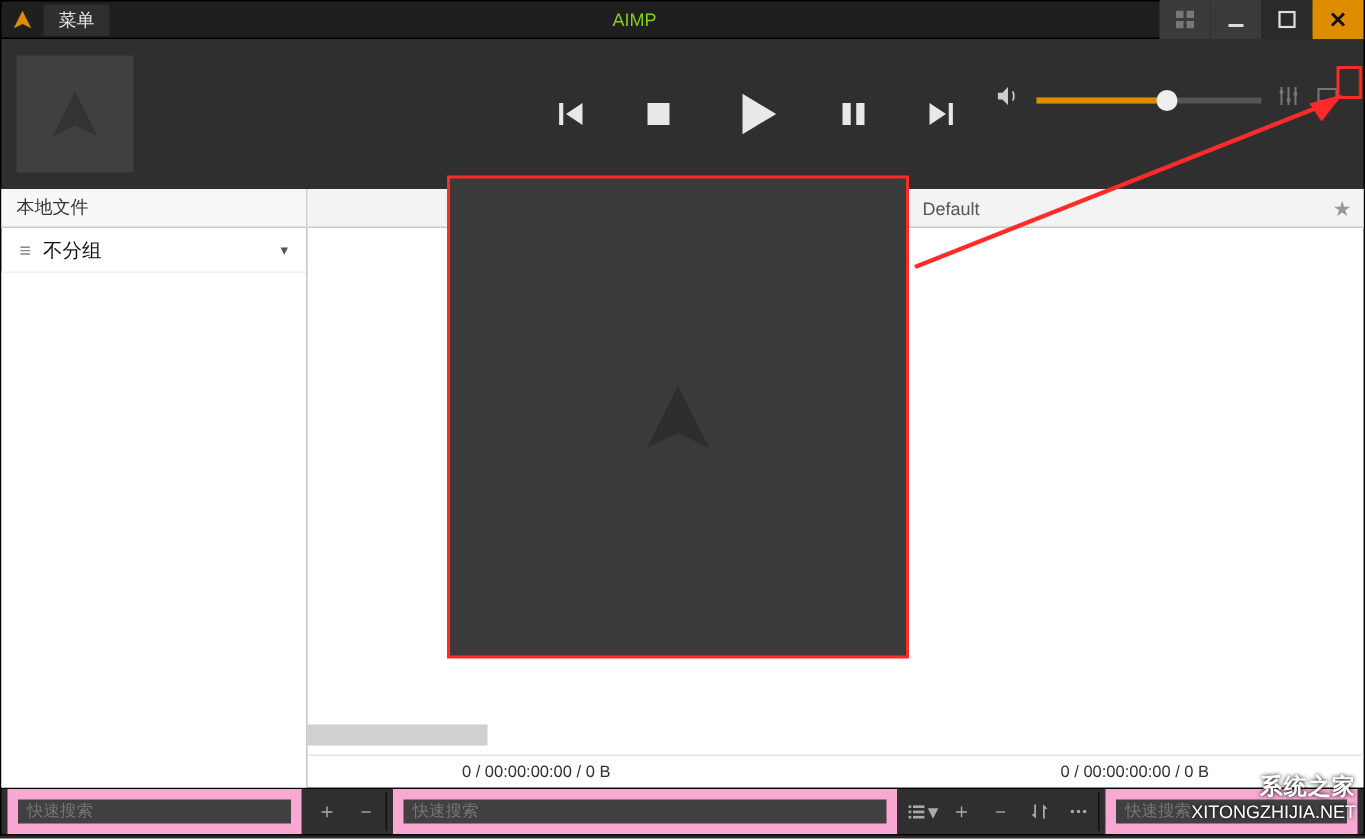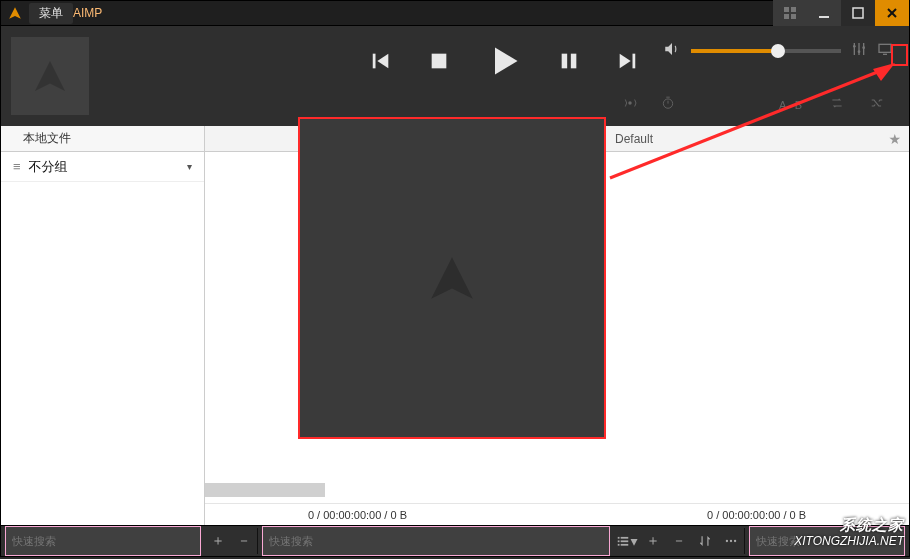--- a/index.html
+++ b/index.html
@@ -3,21 +3,21 @@
 <meta charset="utf-8">
 <style>
   * { margin: 0; padding: 0; box-sizing: border-box; font-family: "Microsoft YaHei", Arial, sans-serif; }
   html, body { width: 910px; height: 559px; overflow: hidden; }
   body { background: #2a2a2a; position: relative; }
 
   .titlebar { height: 26px; background: #1f1f1f; display: flex; align-items: center; border: 1px solid #000; }
   .tb-left { display: flex; align-items: center; gap: 6px; padding-left: 6px; }
   .logo-small { width: 16px; height: 16px; display:flex; align-items:center; justify-content:center; }
   .menu-btn { color: #e6e6e6; font-size: 12px; background: #2f2f2f; padding: 2px 10px; border-radius: 2px; cursor: pointer; font-family: Liberation Serif, serif; }
-  .tb-title { flex: 1; color: #fdba74; font-size: 12px; }
+  .tb-title { flex: 1; text-align: center; color: #84cc16; font-size: 12px; }
   .tb-right { display: flex; align-items: center; gap: 0; }
   .tb-icon { width: 34px; height: 26px; display:flex; align-items:center; justify-content:center; color:#888; }
   .tb-icon.compact { background:#3a3a3a; color:#888; }
   .tb-icon.min { background:#3a3a3a; color:#ddd; }
   .tb-icon.max { background:#2a2a2a; color:#ddd; }
   .tb-icon.close { background:#e08c00; color:#111; font-weight:bold; }
 
   .player { height: 100px; background: #2f2f2f; display:flex; align-items:center; border-left:1px solid #000; border-right:1px solid #000; }
   .album-thumb { width: 78px; height: 78px; background:#404040; margin:10px; display:flex; align-items:center; justify-content:center; }
   .controls { flex: 1; display:flex; flex-direction:column; }
@@ -25,46 +25,46 @@
   .ctrl { color:#e8e8e8; display:flex; align-items:center; justify-content:center; cursor:pointer; }
   .volume-area { position:absolute; right: 16px; top: 8px; display:flex; align-items:center; gap:10px; }
   .vol-track { width: 150px; height: 4px; background:#555; position:relative; }
   .vol-fill { position:absolute; left:0; top:0; height:4px; background:#e08c00; }
   .vol-knob { position:absolute; top:-5px; width:14px; height:14px; border-radius:50%; background:#eee; }
   .sec-row { display:flex; align-items:center; justify-content:flex-end; gap: 24px; padding-right: 24px; color:#666; height:30px; }
   .sec-row .ab { color:#666; font-size:11px; letter-spacing:3px; }
 
   .main { display:flex; height: 400px; border:1px solid #000; border-top:none; }
   .left-panel { width: 204px; background:#fff; display:flex; flex-direction:column; border-right:1px solid #ccc; }
-  .tab-hdr { height:26px; background:#f7f7f7; border-bottom:1px solid #ccc; display:flex; align-items:center; padding:0 22px; font-size:12px; color:#333; }
+  .tab-hdr { height:26px; background:#f7f7f7; border-bottom:1px solid #ccc; display:flex; align-items:center; padding:0 10px; font-size:12px; color:#333; }
   .group-row { height:30px; display:flex; align-items:center; padding:0 12px; font-size:13px; gap:8px; border-bottom:1px solid #eee; color:#111;}
   .group-row .grip { color:#888; }
   .group-row .caret { margin-left:auto; font-size:10px; color:#555;}
   .all-chip { margin:8px 12px; background:#e08c00; color:#fff; font-size:11px; font-weight:bold; padding:2px 8px; display:inline-block; }
   .left-list { flex:1; background:#fff; }
 
   .right-panel { flex:1; background:#fff; display:flex; flex-direction:column; position:relative; }
   .right-header { height:26px; background:#f3f3f3; border-bottom:1px solid #ccc; display:flex; align-items:center; padding:0 8px; font-size:12px; color:#555; }
   .star { margin-left:auto; color:#999; font-size:14px; }
   .right-body { flex:1; position:relative; overflow:hidden; }
   .scroll-thumb { position:absolute; bottom:6px; left:0; height:14px; width:120px; background:#d0d0d0; }
   .status-row { height:22px; display:flex; align-items:center; justify-content:center; font-size:11px; color:#333; border-top:1px solid #e5e5e5; gap: 300px;}
 
   .footer { height:31px; background:#2f2f2f; display:flex; align-items:center; border:1px solid #000; border-top:none;}
   .search-seg { display:flex; align-items:center; flex:1; }
-  .search-box { flex:1; height:30px; background:#404040; border:1px solid #f9a8d4; margin:0 4px; display:flex; align-items:center; padding:0 6px;}
+  .search-box { flex:1; height:30px; background:#404040; border:7px solid #f9a8d4; margin:0 4px; display:flex; align-items:center; padding:0 6px;}
   .search-box input { flex:1; background:transparent; border:none; outline:none; color:#ccc; font-size:11px;}
   .foot-btn { width:26px; height:26px; display:flex; align-items:center; justify-content:center; color:#aaa; font-size:14px; }
   .vdiv { width:1px; height:26px; background:#111; }
 
   
   .hl-screen { position:fixed; left:891px; top:44px; width:17px; height:22px; border:2px solid #ff2a2a; pointer-events:none; }
   .hl-box { position:fixed; left:298px; top:117px; width:308px; height:322px; border:2px solid #ff2a2a; background:#3a3a3a; pointer-events:none; display:flex; align-items:center; justify-content:center;}
   .arrow { position:fixed; left:605px; top:63px; width:290px; height:120px; pointer-events:none; }
-  .watermark { position:fixed; right:6px; bottom:10px; color:#fff; font-size:12px; text-align:right; line-height:16px; pointer-events:none; text-shadow:0 0 3px #000;font-style:italic;}
+  .watermark { position:fixed; right:6px; bottom:10px; color:#fff; font-size:12px; text-align:right; line-height:16px; pointer-events:none; text-shadow:0 0 3px #000;}
   .watermark .cn { font-size:15px; font-weight:bold; letter-spacing:1px;}
   .pad-right-after-default { margin-left: 402px;}
 </style>
 </head>
 <body>
 
 <div class="titlebar">
   <div class="tb-left">
     <span class="logo-small">
       <svg width="14" height="14" viewBox="0 0 24 24">
@@ -161,46 +161,20 @@
             </svg>
         </span>
         <span>
           <svg width="16" height="16" viewBox="0 0 24 24">
               <rect x="3" y="5" width="18" height="12" fill="none" stroke="#777" stroke-width="2"></rect>
               <rect x="9" y="19" width="6" height="2" fill="#777"></rect>
             </svg>
         </span>
       </div>
     </div>
-    <div class="sec-row">
-      <span>
-        <svg width="14" height="14" viewBox="0 0 24 24">
-            <circle cx="12" cy="12" r="3" fill="#666"></circle>
-            <path d="M5 12a7 7 0 0 1 0 0M4 6a10 10 0 0 1 0 12M20 6a10 10 0 0 1 0 12" stroke="#666" stroke-width="1.5" fill="none"></path>
-          </svg>
-      </span>
-      <span>
-        <svg width="14" height="14" viewBox="0 0 24 24">
-            <circle cx="12" cy="13" r="8" fill="none" stroke="#666" stroke-width="1.5"></circle>
-            <line x1="12" y1="13" x2="12" y2="8" stroke="#666" stroke-width="1.5"></line>
-            <line x1="9" y1="2" x2="15" y2="2" stroke="#666" stroke-width="1.5"></line>
-          </svg>
-      </span>
-      <span class="ab" style="margin-left:80px">A B</span>
-      <span>
-        <svg width="16" height="14" viewBox="0 0 24 24">
-            <path d="M4 7h13l-2-2M20 17H7l2 2" stroke="#666" stroke-width="1.8" fill="none"></path>
-          </svg>
-      </span>
-      <span>
-        <svg width="16" height="14" viewBox="0 0 24 24">
-            <path d="M3 7h4l8 10h4M3 17h4l2-2.5M15 9.5 17 7h4" stroke="#666" stroke-width="1.8" fill="none"></path>
-          </svg>
-      </span>
-    </div>
   </div>
 </div>
 
 <div class="main">
   <div class="left-panel">
     <div class="tab-hdr">本地文件</div>
     <div class="group-row">
       <span class="grip">≡</span>
       <span>不分组</span>
       <span class="caret">▾</span>

